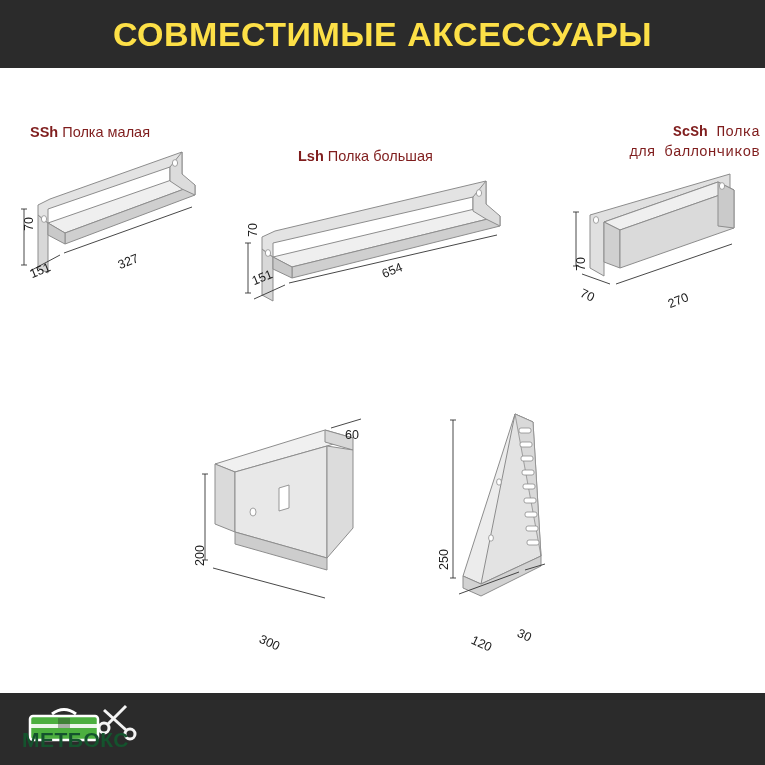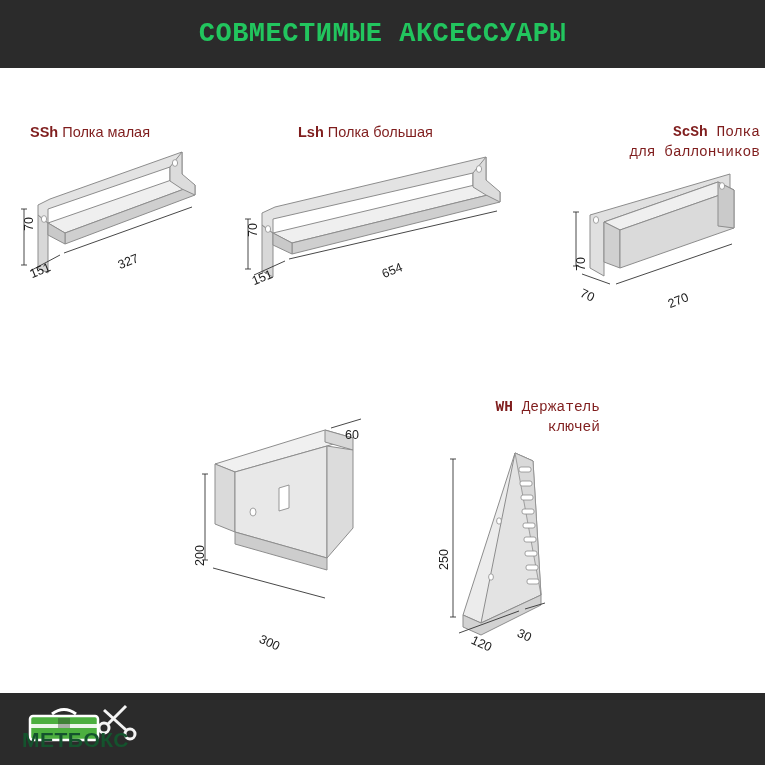--- a/index.html
+++ b/index.html
@@ -20,27 +20,27 @@
     position: absolute;
     left: 0; top: 0;
     width: 765px;
     height: 68px;
     background: #2b2b2b;
     display: flex;
     align-items: center;
     justify-content: center;
   }
   .header-title {
-    color: #22c55e;
-    font-size: 27px;
+    color: #fde047;
+    font-size: 34px;
     font-weight: bold;
     letter-spacing: 0.5px;
     text-transform: uppercase;
     text-align: center;
-    font-family: Liberation Mono, monospace;
+    font-family: Liberation Sans, sans-serif;
   }
 
   
   .canvas {
     position: absolute;
     left: 0;
     top: 68px;
     width: 765px;
     height: 625px;
     background: #ffffff;
@@ -139,21 +139,21 @@
       <line x1="10" y1="128" x2="40" y2="112" stroke="#333" stroke-width="0.9"></line>
       <line x1="44" y1="110" x2="172" y2="64" stroke="#333" stroke-width="0.9"></line>
     </svg>
 
     <div class="dim rot90" style="left:2px; top:108px;">70</div>
     <div class="dim rot25" style="left:8px; top:145px;">151</div>
     <div class="dim rot25" style="left:96px; top:136px;">327</div>
   </div>
 
   <div class="item" style="left:240px; top:55px; width:310px;">
-    <div class="item-label label-left" style="padding-left:58px;">
+    <div class="item-label label-left" style="padding-left:58px;margin-top:24px;">
       <span class="code">Lsh</span>
       <span>Полка большая</span>
     </div>
 
     <svg width="310" height="135" viewBox="0 0 310 135">
 
       <polygon points="22,82 22,128 33,134 33,90" fill="#d8d8d8" stroke="#8d8d8d" stroke-width="1"></polygon>
 
       <polygon points="22,82 33,90 33,76 233,30 233,44 246,37 246,14 35,64 22,70" fill="#e3e3e3" stroke="#8d8d8d" stroke-width="1"></polygon>
 
@@ -233,25 +233,20 @@
       <line x1="38" y1="160" x2="150" y2="190" stroke="#333" stroke-width="0.9"></line>
       <line x1="156" y1="20" x2="186" y2="11" stroke="#333" stroke-width="0.9"></line>
     </svg>
 
     <div class="dim rot90" style="left:18px; top:168px;">200</div>
     <div class="dim" style="left:170px; top:30px;">60</div>
     <div class="dim rotm25" style="left:88px; top:234px;">300</div>
   </div>
 
   <div class="item" style="left:415px; top:330px; width:185px;">
-    <div class="item-label label-center">
-      <span class="code">WH</span>
-      <span>Держатель</span><br>
-      <span>ключей</span>
-    </div>
 
     <svg width="185" height="195" viewBox="0 0 185 195" style="margin-top:8px;">
 
       <polygon points="100,8 118,16 66,178 48,170" fill="#ececec" stroke="#8d8d8d" stroke-width="1"></polygon>
 
       <polygon points="100,8 118,16 126,150 66,178" fill="#e3e3e3" stroke="#8d8d8d" stroke-width="1"></polygon>
       <polygon points="100,8 126,150 118,16" fill="#d9d9d9" stroke="#8d8d8d" stroke-width="0.8"></polygon>
 
       <g fill="#ffffff" stroke="#8d8d8d" stroke-width="0.8">
         <rect x="104" y="22" width="12" height="5" rx="2"></rect>

